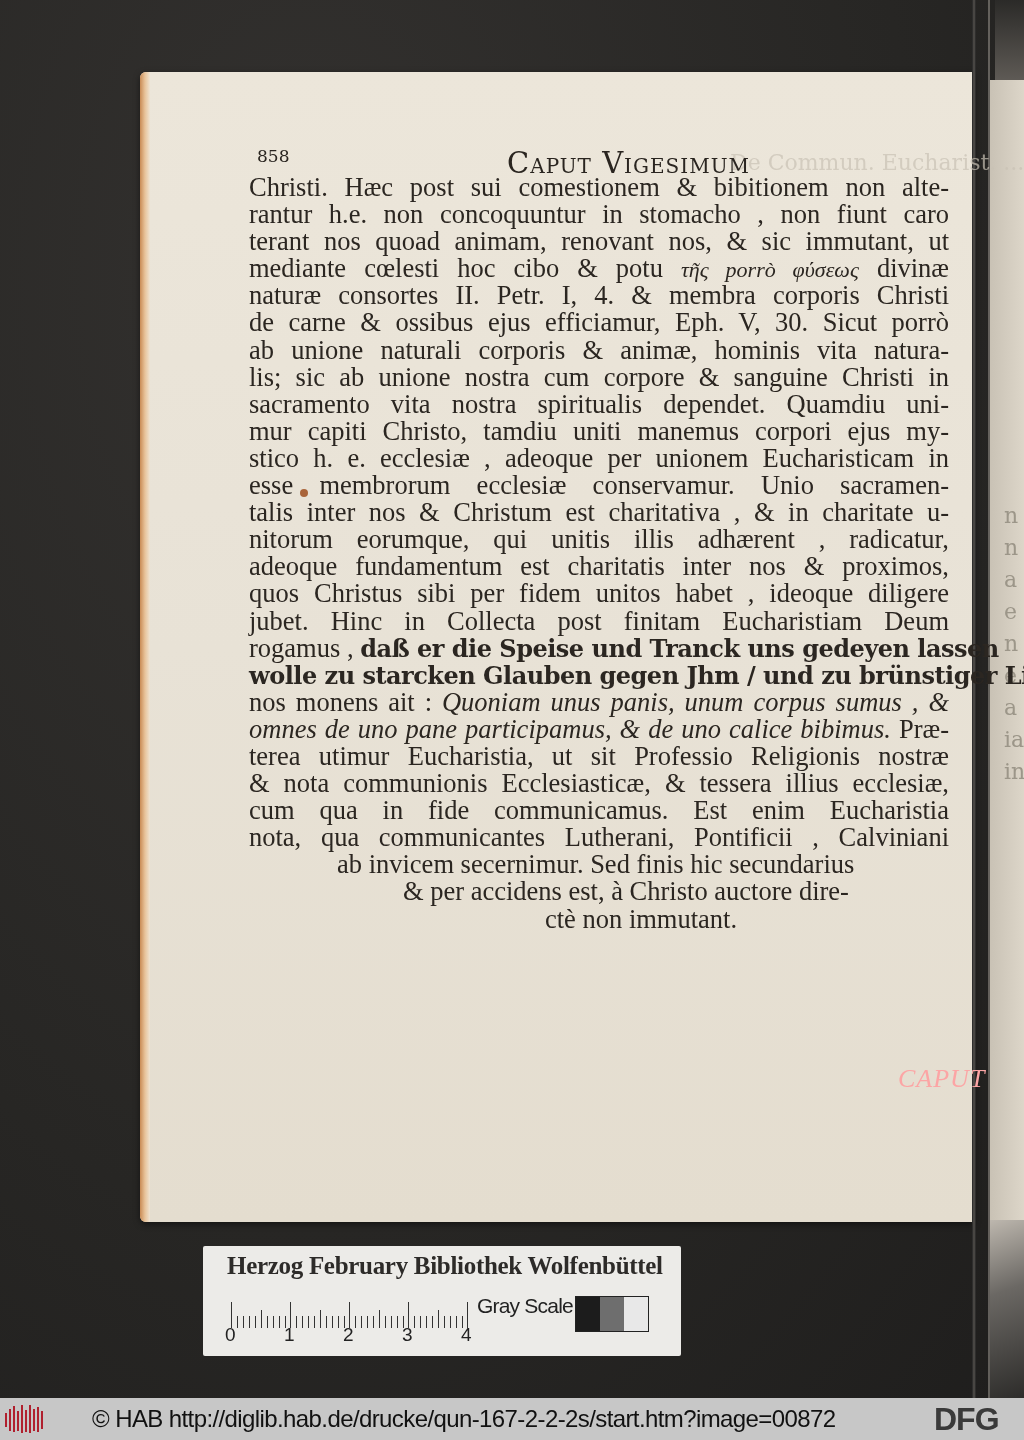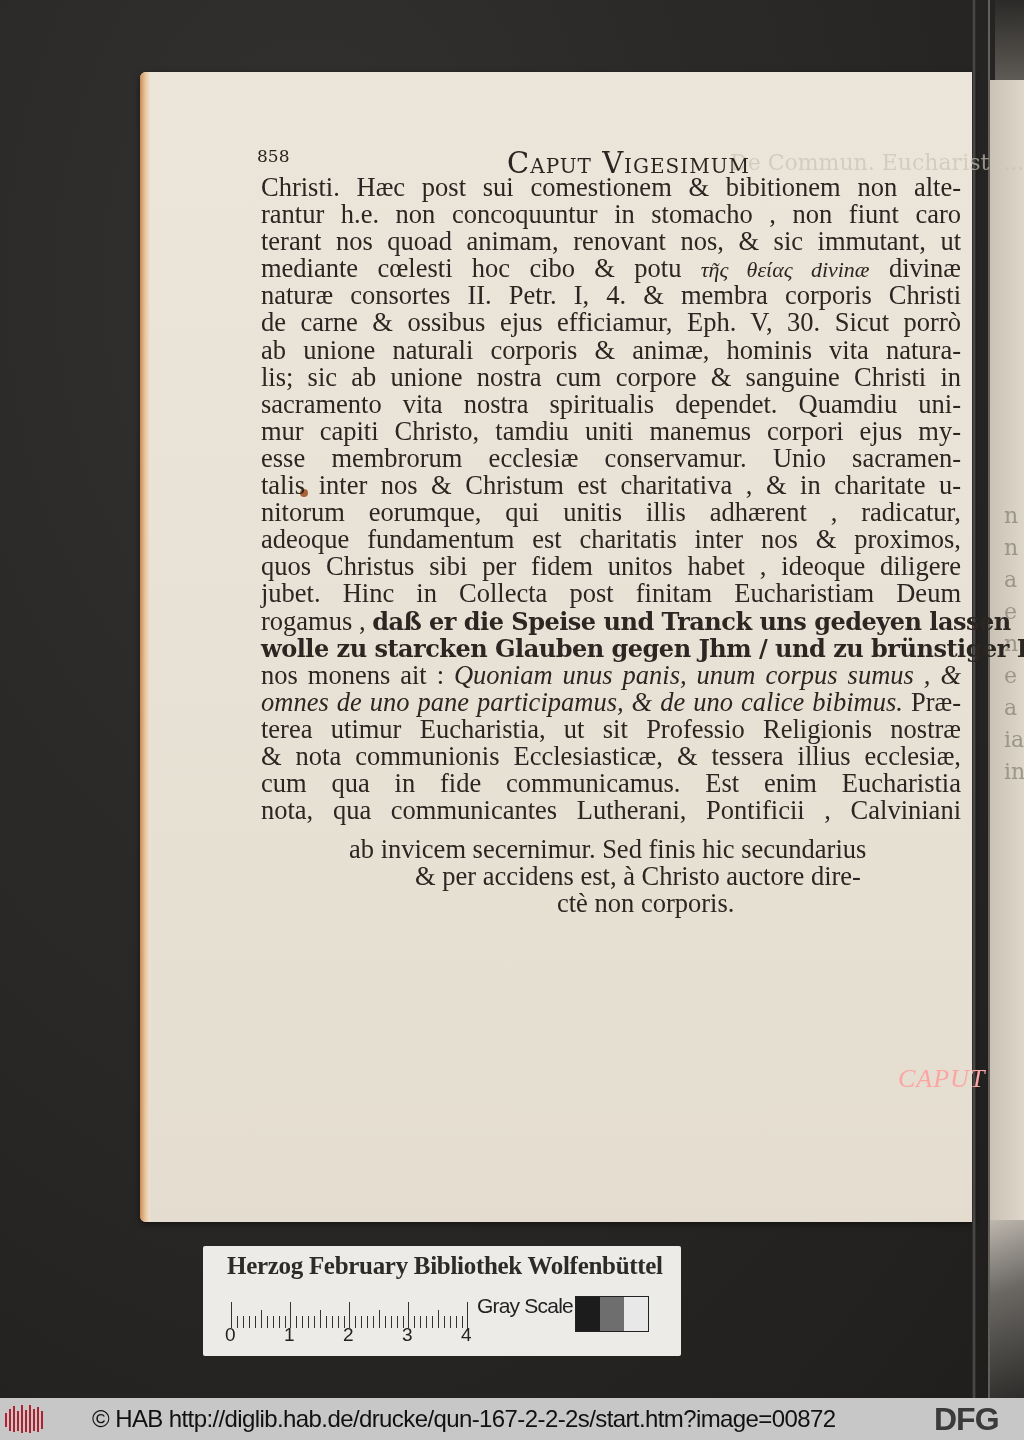--- a/index.html
+++ b/index.html
@@ -57,27 +57,27 @@
   .header {
     position:absolute; left:257px; top:146px; width:700px; height:30px;
     color:#2a2520;
   }
   .page-number { position:absolute; left:0; top:0; font-size:17px; }
   .running-head {
     position:absolute; left:250px; top:0; font-size:29px;
     font-variant:small-caps; letter-spacing:1px;
   }
   .body-text {
-    position:absolute; left:261px; top:174px; width:700px;
+    position:absolute; left:249px; top:174px; width:700px;
     color:#2b2621;
     font-family:"Liberation Serif", serif;
     font-size:26.5px; line-height:27.1px;
   }
   .line { display:block; white-space:nowrap; text-align:justify; text-align-last:justify; height:27.1px; }
-  .line.c1 { text-align:left; text-align-last:left; padding-left:88px;margin-top:12px; }
+  .line.c1 { text-align:left; text-align-last:left; padding-left:88px; }
   .line.c2 { text-align:left; text-align-last:left; padding-left:154px; }
   .line.c3 { text-align:left; text-align-last:left; padding-left:296px; }
   .italic { font-style:italic; }
   .fraktur { font-family:"DejaVu Serif", serif; font-weight:bold; font-size:24px; letter-spacing:-0.5px; }
   .greek { font-style:italic; font-size:22px; }
   .catchword {
     position:absolute; left:898px; top:1064px; color:#fca5a5;
     font-family:Liberation Serif, serif; font-style:italic; font-size:26px; letter-spacing:1px;
   }
   .stain {
@@ -143,44 +143,45 @@
   <span class="page-number">858</span>
   <span class="running-head">Caput Vigesimum</span>
 </div>
 
 <div class="stain"></div>
 
 <div class="body-text">
   <span class="line">Christi. Hæc post sui comestionem &amp; bibitionem non alte-</span>
   <span class="line">rantur h.e. non concoquuntur in stomacho , non fiunt caro</span>
   <span class="line">terant nos quoad animam, renovant nos, &amp; sic immutant, ut</span>
-  <span class="line"><span>mediante cœlesti hoc cibo &amp; potu</span> <span class="greek">τῆς θείας divinæ</span> <span>divinæ</span></span>
+  <span class="line"><span>mediante cœlesti hoc cibo &amp; potu</span> <span class="greek">τῆς porrò φύσεως</span> <span>divinæ</span></span>
   <span class="line">naturæ consortes II. Petr. I, 4. &amp; membra corporis Christi</span>
   <span class="line">de carne &amp; ossibus ejus efficiamur, Eph. V, 30. Sicut porrò</span>
   <span class="line">ab unione naturali corporis &amp; animæ, hominis vita natura-</span>
   <span class="line">lis; sic ab unione nostra cum corpore &amp; sanguine Christi in</span>
   <span class="line">sacramento vita nostra spiritualis dependet. Quamdiu uni-</span>
   <span class="line">mur capiti Christo, tamdiu uniti manemus corpori ejus my-</span>
+  <span class="line">stico h. e. ecclesiæ , adeoque per unionem Eucharisticam in</span>
   <span class="line">esse membrorum ecclesiæ conservamur. Unio sacramen-</span>
   <span class="line">talis inter nos &amp; Christum est charitativa , &amp; in charitate u-</span>
   <span class="line">nitorum eorumque, qui unitis illis adhærent , radicatur,</span>
   <span class="line">adeoque fundamentum est charitatis inter nos &amp; proximos,</span>
   <span class="line">quos Christus sibi per fidem unitos habet , ideoque diligere</span>
   <span class="line">jubet. Hinc in Collecta post finitam Eucharistiam Deum</span>
   <span class="line"><span>rogamus ,</span> <span class="fraktur">daß er die Speise und Tranck uns gedeyen lassen</span></span>
   <span class="line"><span class="fraktur">wolle zu starcken Glauben gegen Jhm / und zu brünstiger Lie-</span></span>
   <span class="line"><span>nos monens ait :</span> <span class="italic">Quoniam unus panis, unum corpus sumus , &amp;</span></span>
   <span class="line"><span class="italic">omnes de uno pane participamus, &amp; de uno calice bibimus.</span> <span>Præ-</span></span>
   <span class="line">terea utimur Eucharistia, ut sit Professio Religionis nostræ</span>
   <span class="line">&amp; nota communionis Ecclesiasticæ, &amp; tessera illius ecclesiæ,</span>
   <span class="line">cum qua in fide communicamus. Est enim Eucharistia</span>
   <span class="line">nota, qua communicantes Lutherani, Pontificii , Calviniani</span>
   <span class="line c1">ab invicem secernimur. Sed finis hic secundarius</span>
   <span class="line c2">&amp; per accidens est, à Christo auctore dire-</span>
-  <span class="line c3">ctè non corporis.</span>
+  <span class="line c3">ctè non immutant.</span>
 </div>
 
 <div class="catchword">CAPUT</div>
 
 <div class="card">
   <div class="card-title">Herzog February Bibliothek Wolfenbüttel</div>
   <div class="ruler">
     <div class="tick" style="left:0;height:26px;"></div>
     <div class="tick" style="left:6px;height:12px;"></div>
     <div class="tick" style="left:12px;height:12px;"></div>

